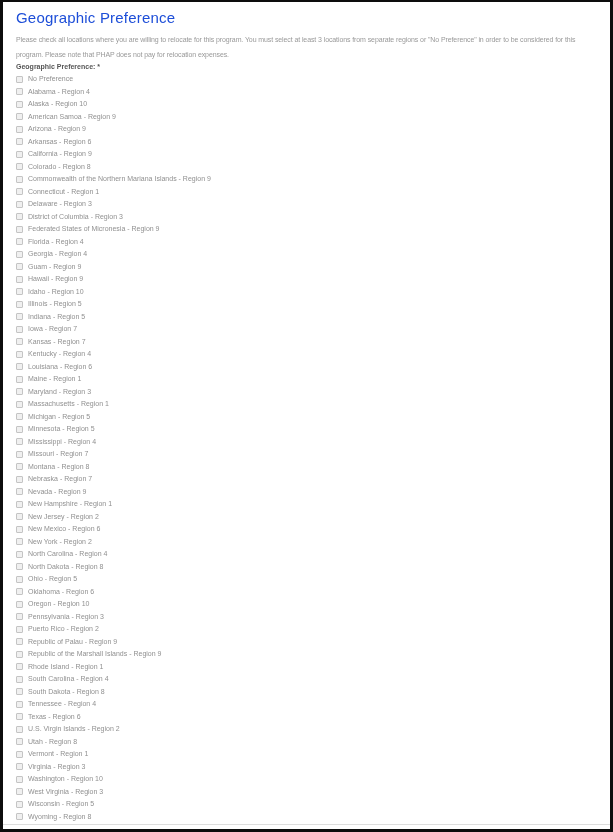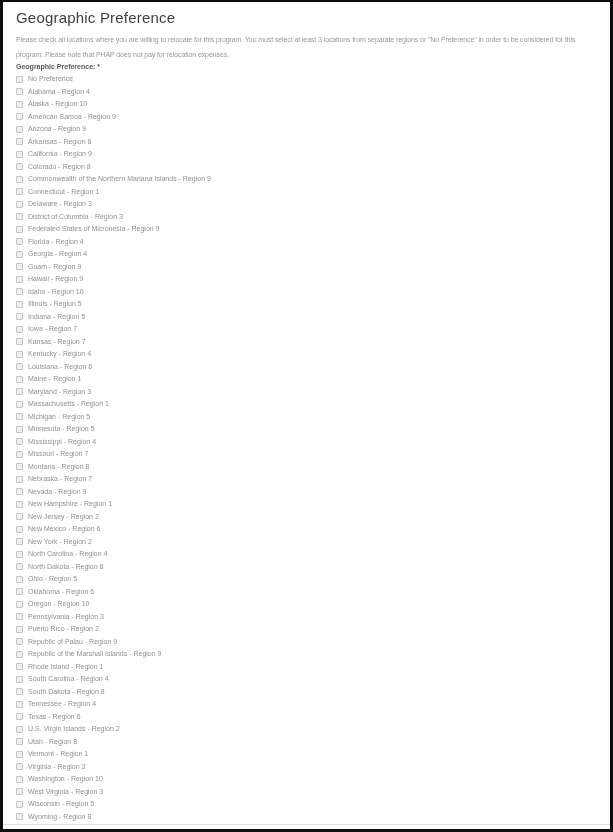--- a/index.html
+++ b/index.html
@@ -14,21 +14,21 @@
     background: #ffffff;
     border: 2px solid #0d0d0d;
     border-left-width: 3px; border-right-width: 3px; border-bottom-width: 3px;
     position: relative;
     padding: 8px 12px 0 11px;
     overflow: hidden;
   }
   .page-title {
     font-size: 15px;
     font-weight: 400;
-    color: #404040;
+    color: #1d4ed8;
     letter-spacing: 0.2px;
     line-height: 16px;
     margin-left: 2px;
   }
   .instructions {
     margin-top: 7px;
     margin-left: 2px;
     font-size: 7px;
     letter-spacing: -0.1px;
     line-height: 14.5px;

